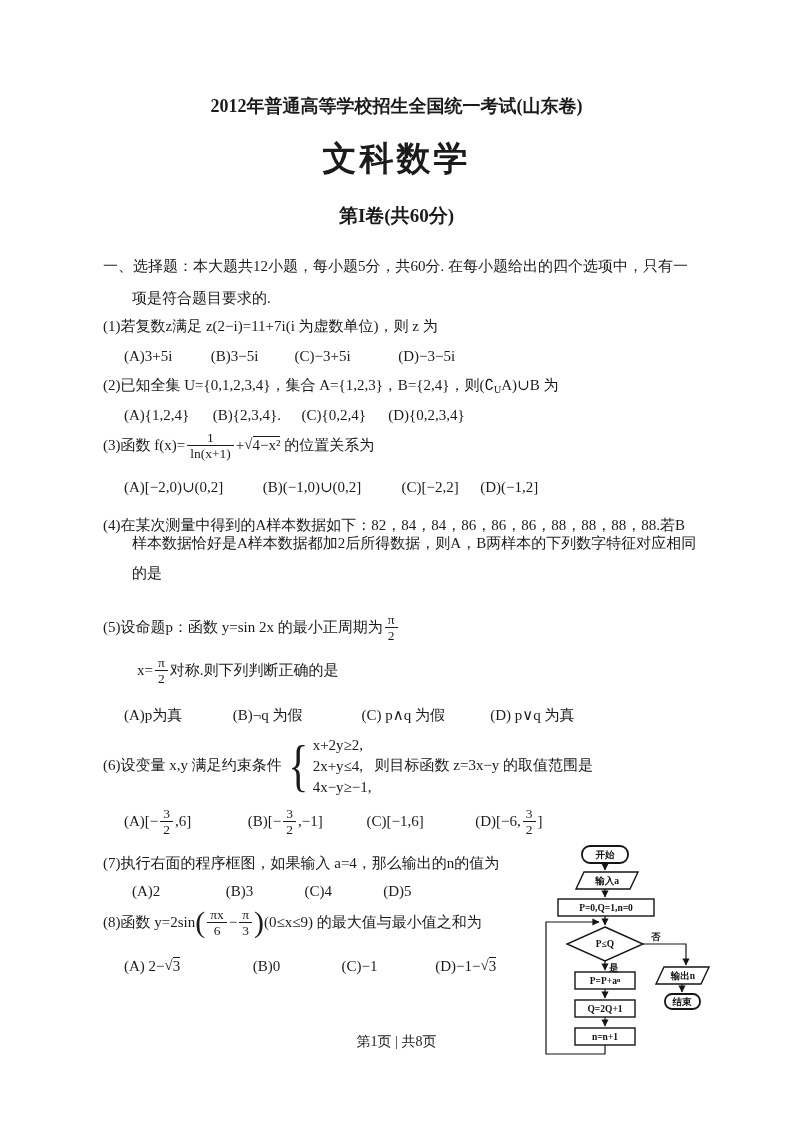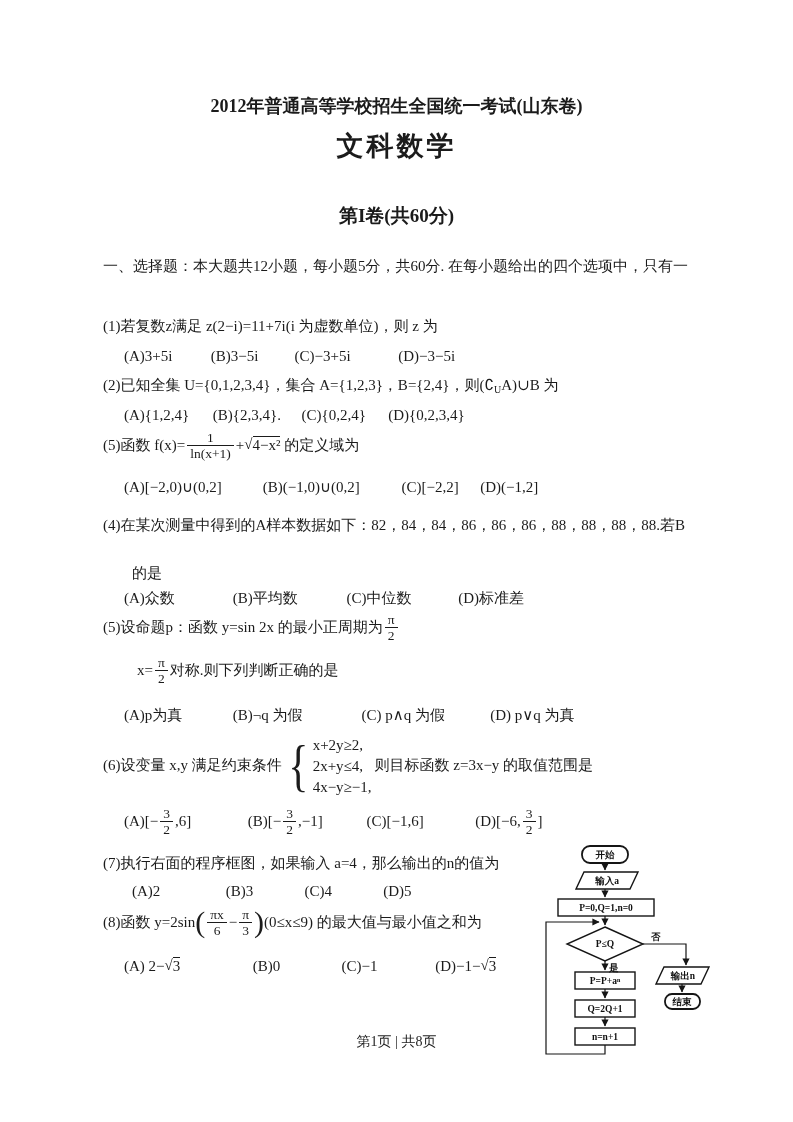--- a/index.html
+++ b/index.html
@@ -1,23 +1,23 @@
 <!DOCTYPE html>
 <html><head>
 <meta charset="utf-8">
 <style>
   html,body{margin:0;padding:0;background:#ffffff;}
   .page{position:relative;width:793px;height:1122px;background:#ffffff;
         font-family:"Liberation Serif","DejaVu Serif",serif;color:#1b1b1b;overflow:hidden;}
   .hdr{position:absolute;left:0;width:100%;text-align:center;font-weight:bold;white-space:nowrap;}
   #title{top:94px;font-size:18px;}
-  #subject{top:128px;font-size:27px;letter-spacing:3px;text-align:center;}
+  #subject{top:136px;font-size:34px;letter-spacing:3px;text-align:center;}
   #section{top:203px;font-size:19px;}
   .ln{position:absolute;white-space:nowrap;font-size:15px;line-height:30px;}
-  .opt{display:inline-block;font-family:Liberation Serif, serif;}
+  .opt{display:inline-block;}
   .frac{display:inline-block;vertical-align:middle;text-align:center;font-size:13.5px;line-height:1.15;margin:0 2px;position:relative;top:-1px;}
   .frac .fn{display:block;border-bottom:1px solid #1b1b1b;padding:0 3px;}
   .frac .fd{display:block;padding:0 3px;}
   .sqrt .bd{border-top:1.2px solid #1b1b1b;}
   .rd{display:inline-block;transform:translateY(-1px);}
   .sub{font-size:10px;vertical-align:-3px;}
   .sys{display:inline-flex;align-items:center;vertical-align:middle;margin:0 3px;}
   .sys .brace{font-size:56px;line-height:.9;margin-right:1px;transform:scaleX(.75);font-weight:400;}
   .sys .rows span{display:block;font-size:15px;line-height:21px;}
   .bigp{font-size:30px;vertical-align:middle;position:relative;top:-2px;}
@@ -33,57 +33,53 @@
 </head>
 <body>
 
 <div class="page">
 
   <div class="hdr" id="title">2012年普通高等学校招生全国统一考试(山东卷)</div>
   <div class="hdr" id="subject">文科数学</div>
   <div class="hdr" id="section">第I卷(共60分)</div>
 
   <div class="ln" style="left:103px;top:251px">一、选择题：本大题共12小题，每小题5分，共60分. 在每小题给出的四个选项中，只有一</div>
+  <div class="ln" style="left:132px;top:283px">项是符合题目要求的.</div>
 
   <div class="ln" style="left:103px;top:311px">(1)若复数z满足 z(2−i)=11+7i(i 为虚数单位)，则 z 为</div>
   <div class="ln" style="left:124px;top:341px">
     <span class="opt" style="min-width:83px">(A)3+5i</span>
     <span class="opt" style="min-width:80px">(B)3−5i</span>
     <span class="opt" style="min-width:100px">(C)−3+5i</span>
     <span class="opt">(D)−3−5i</span>
   </div>
 
   <div class="ln" style="left:103px;top:370px">
     <span>(2)已知全集 U={0,1,2,3,4}，集合 A={1,2,3}，B={2,4}，则(∁</span><span class="sub">U</span><span>A)∪B 为</span>
   </div>
   <div class="ln" style="left:124px;top:400px">
     <span class="opt" style="min-width:85px">(A){1,2,4}</span>
     <span class="opt" style="min-width:85px">(B){2,3,4}.</span>
     <span class="opt" style="min-width:83px">(C){0,2,4}</span>
     <span class="opt">(D){0,2,3,4}</span>
   </div>
 
   <div class="ln" style="left:103px;top:420px;line-height:50px">
-    <span>(5)函数 f(x)=</span><span class="frac"><span class="fn">1</span><span class="fd">ln(x+1)</span></span><span>+</span><span class="sqrt"><span class="rd">√</span><span class="bd">4−x²</span></span><span> 的定义域为</span>
+    <span>(3)函数 f(x)=</span><span class="frac"><span class="fn">1</span><span class="fd">ln(x+1)</span></span><span>+</span><span class="sqrt"><span class="rd">√</span><span class="bd">4−x²</span></span><span> 的位置关系为</span>
   </div>
   <div class="ln" style="left:124px;top:472px">
     <span class="opt" style="min-width:135px">(A)[−2,0)∪(0,2]</span>
     <span class="opt" style="min-width:135px">(B)(−1,0)∪(0,2]</span>
     <span class="opt" style="min-width:75px">(C)[−2,2]</span>
     <span class="opt">(D)(−1,2]</span>
   </div>
 
   <div class="ln" style="left:103px;top:510px">(4)在某次测量中得到的A样本数据如下：82，84，84，86，86，86，88，88，88，88.若B</div>
+  <div class="ln" style="left:132px;top:528px">样本数据恰好是A样本数据都加2后所得数据，则A，B两样本的下列数字特征对应相同</div>
   <div class="ln" style="left:132px;top:558px">的是</div>
-  <div class="ln" style="left:124px;top:583px">
-    <span class="opt" style="min-width:105px">(A)众数</span>
-    <span class="opt" style="min-width:110px">(B)平均数</span>
-    <span class="opt" style="min-width:108px">(C)中位数</span>
-    <span class="opt">(D)标准差</span>
-  </div>
 
   <div class="ln" style="left:103px;top:606px;line-height:42px">
     <span>(5)设命题p：函数 y=sin 2x 的最小正周期为</span><span class="frac"><span class="fn">π</span><span class="fd">2</span></span>
   </div>
   <div class="ln" style="left:137px;top:649px;line-height:42px">
     <span>x=</span><span class="frac"><span class="fn">π</span><span class="fd">2</span></span><span>对称.则下列判断正确的是</span>
   </div>
   <div class="ln" style="left:124px;top:700px">
     <span class="opt" style="min-width:105px">(A)p为真</span>
     <span class="opt" style="min-width:125px">(B)¬q 为假</span>

